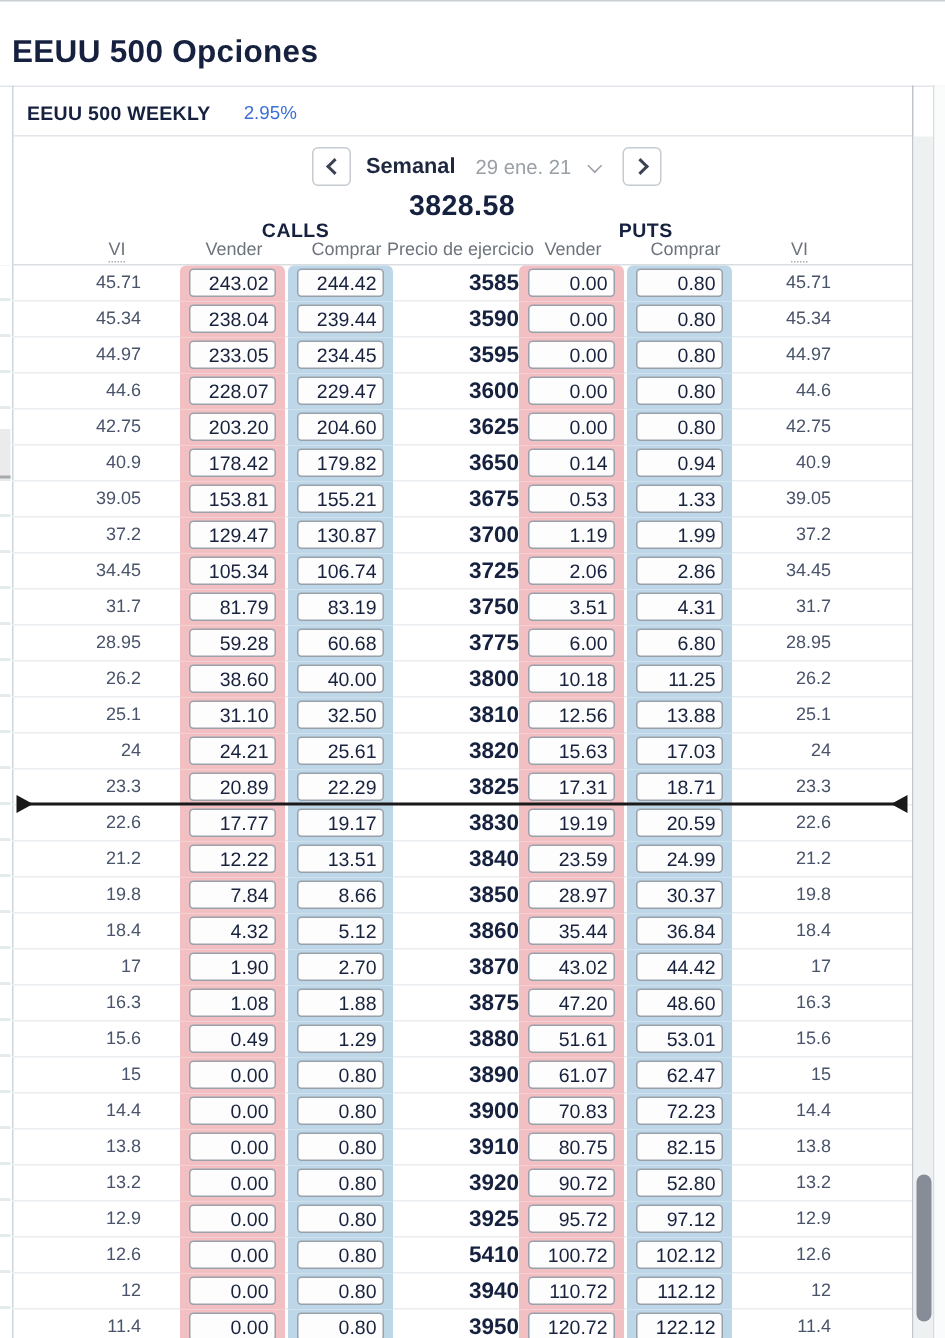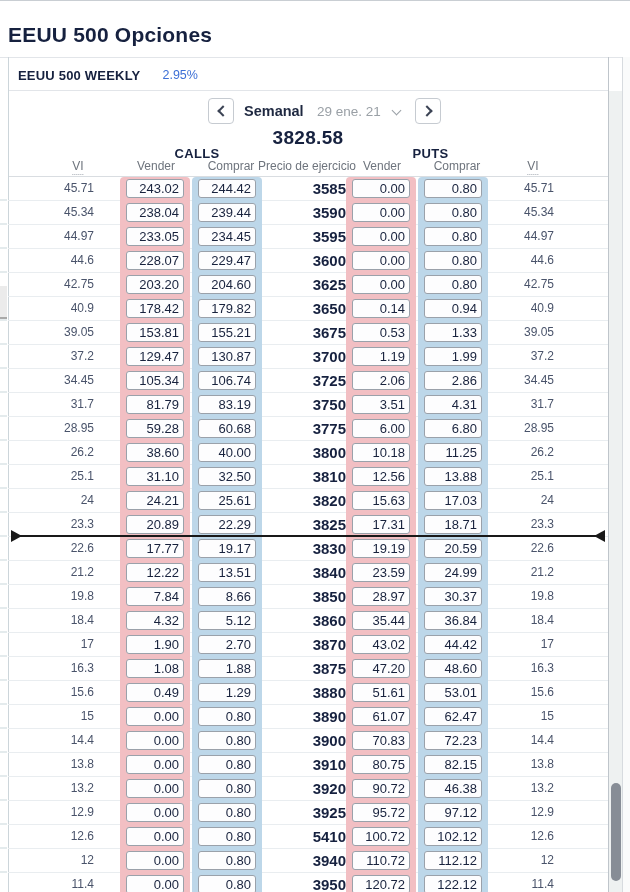--- a/index.html
+++ b/index.html
@@ -628,21 +628,21 @@
     <div class="gapcol"></div>
     <div class="band blue">
       <button class="pricebtn">0.80</button>
     </div>
     <div class="cell c-strike">3920</div>
     <div class="band pink">
       <button class="pricebtn">90.72</button>
     </div>
     <div class="gapcol"></div>
     <div class="band blue">
-      <button class="pricebtn">46.38</button>
+      <button class="pricebtn">52.80</button>
     </div>
     <div class="cell c-vi-r">13.2</div>
   </div>
 
   <div class="trow">
     <div class="cell c-vi-l">12.9</div>
     <div class="band pink">
       <button class="pricebtn">0.00</button>
     </div>
     <div class="gapcol"></div>

